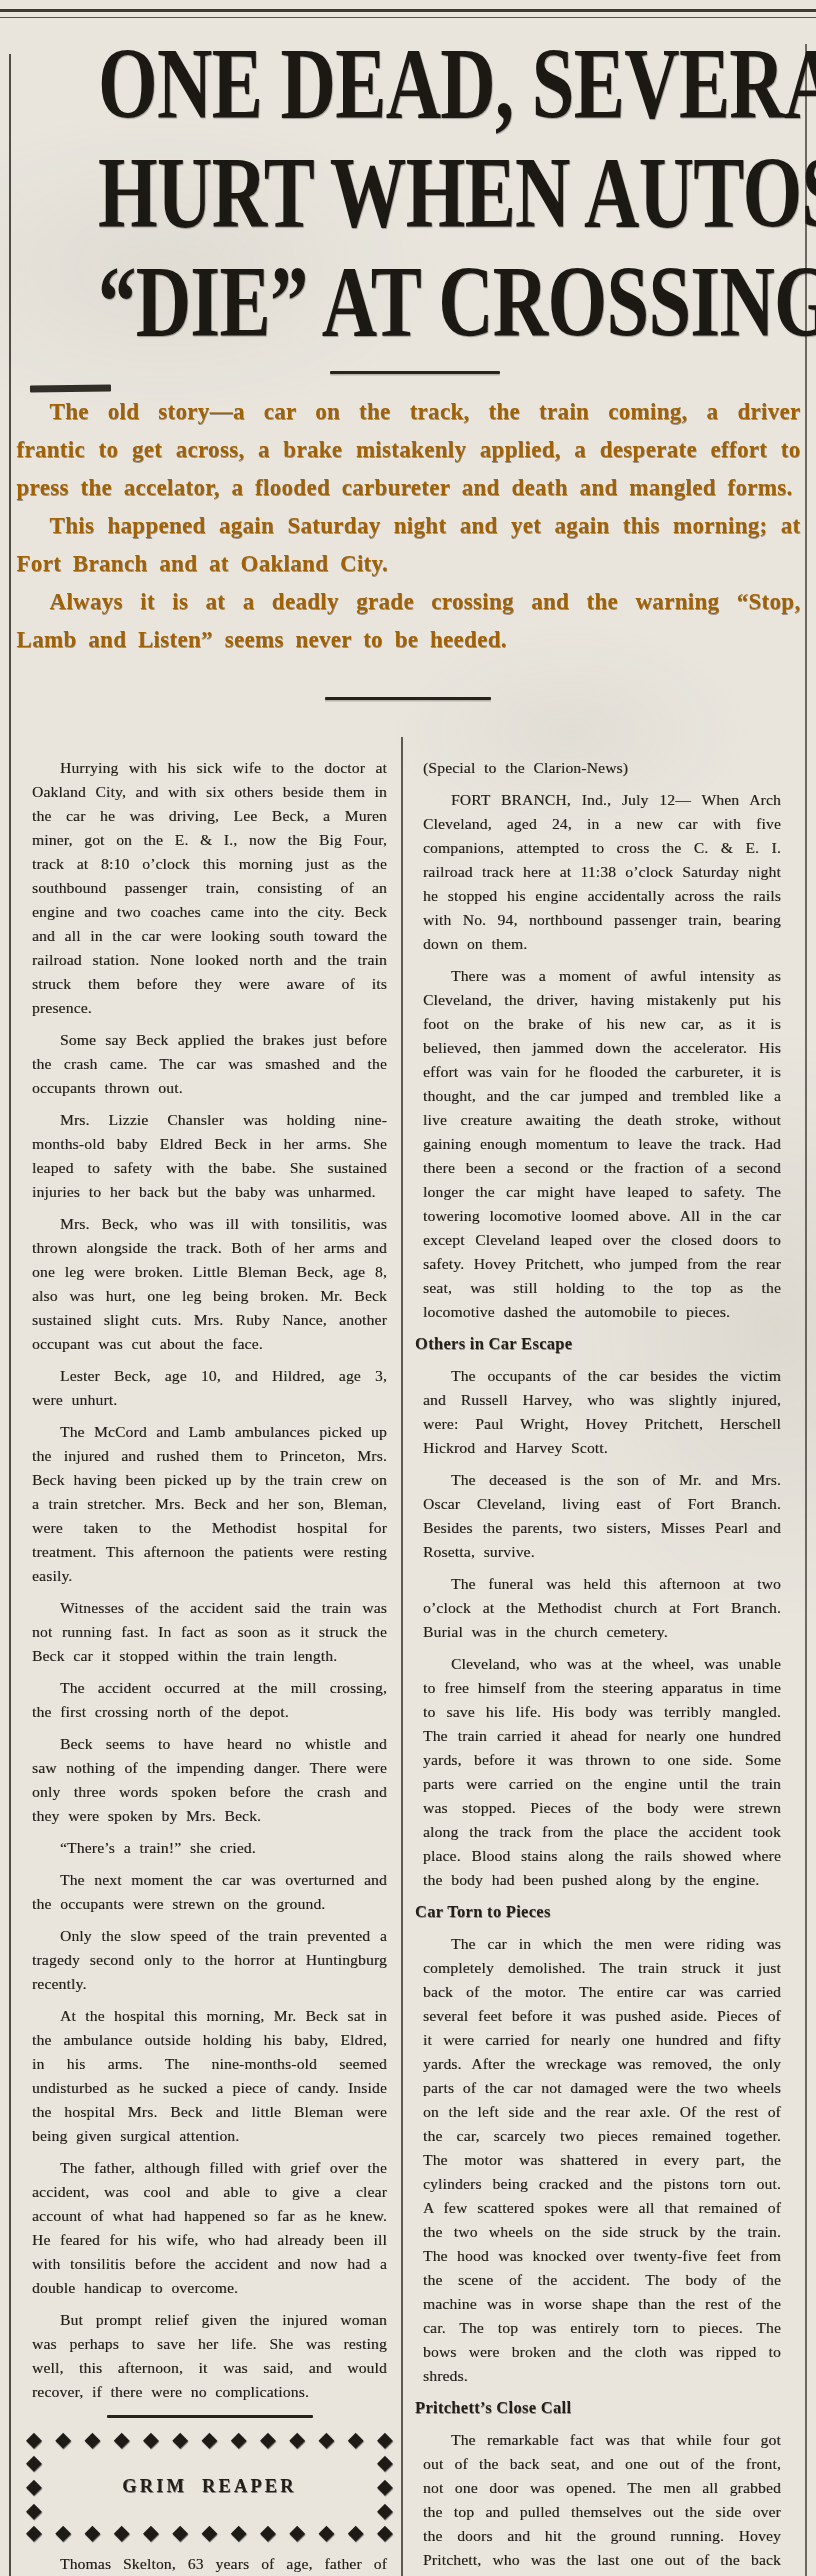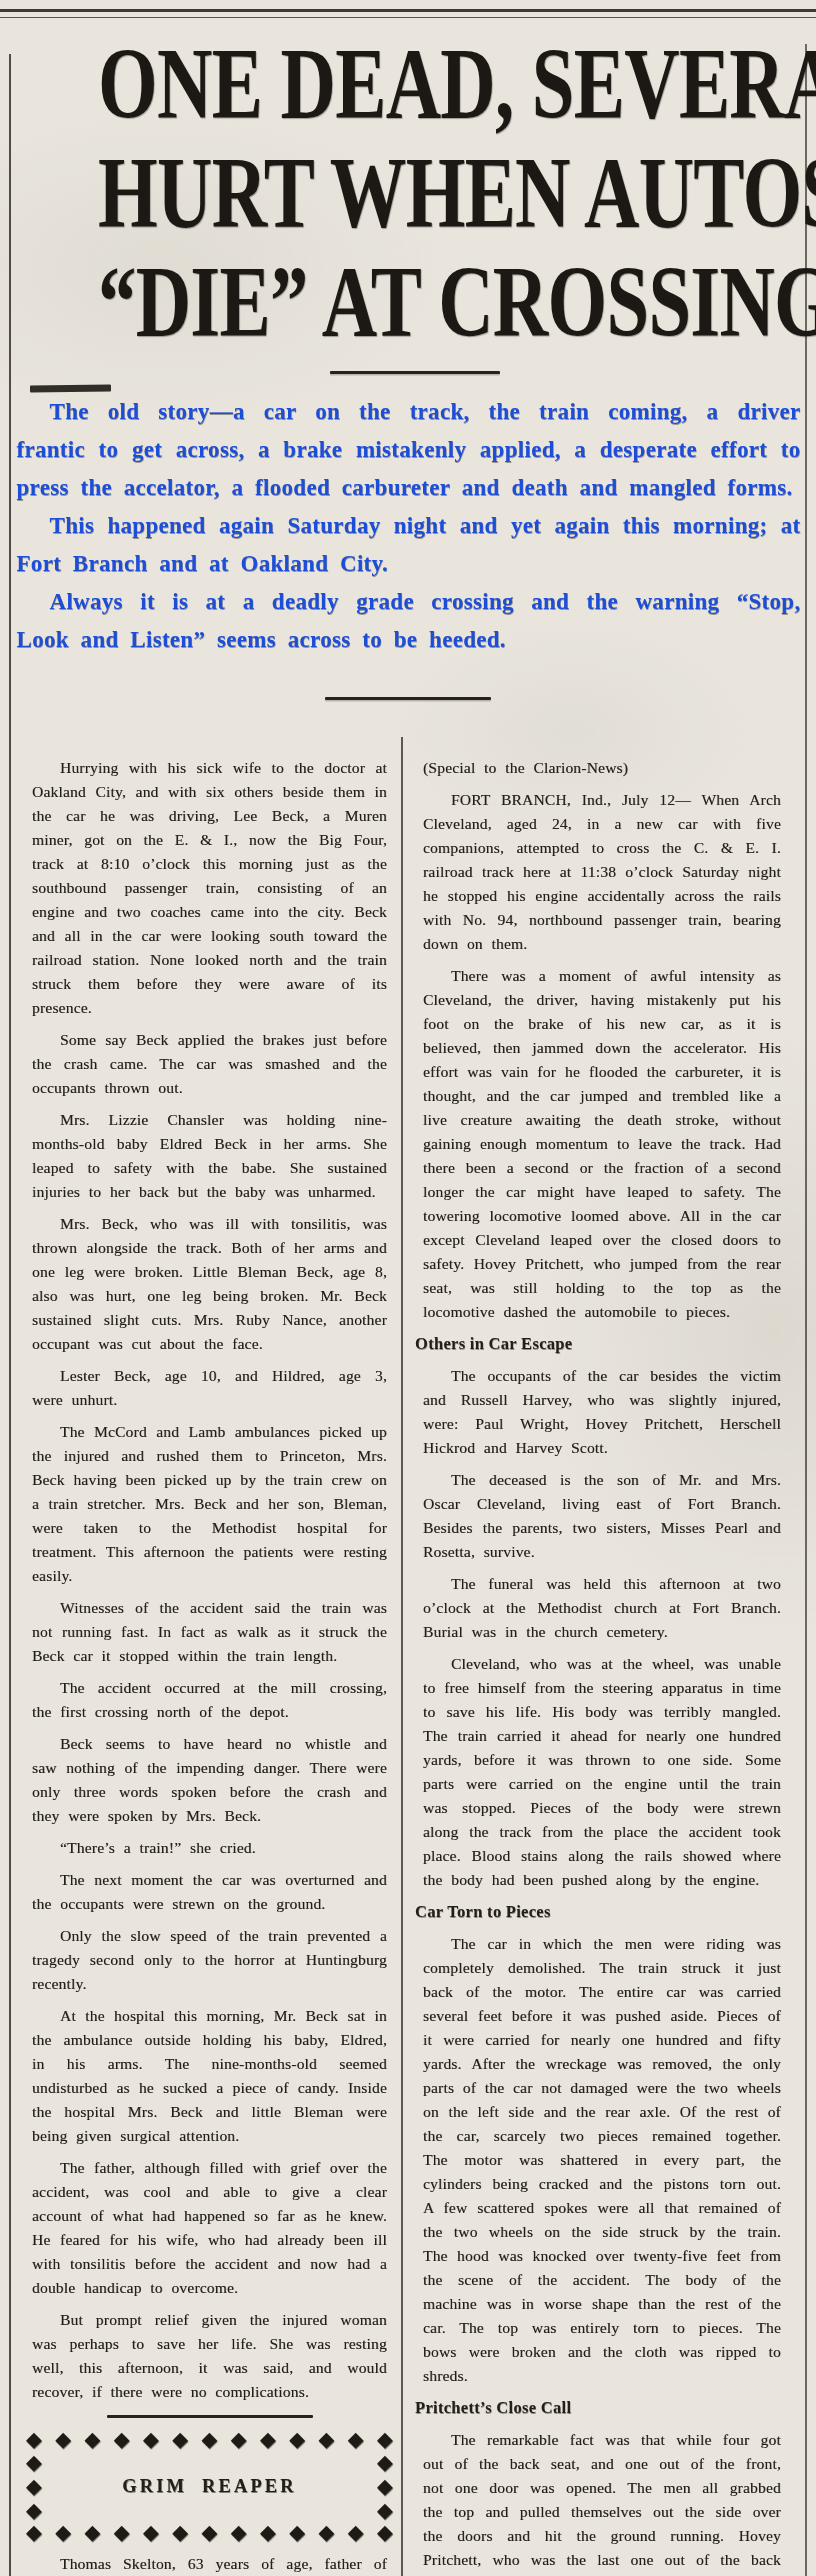--- a/index.html
+++ b/index.html
@@ -33,21 +33,21 @@
     display:block;white-space:nowrap;font-weight:700;
     font-size:101px;line-height:109px;letter-spacing:-1px;
     transform:scaleX(.76);transform-origin:50% 50%;
     color:#1c1813;text-shadow:1px 1px 1px rgba(28,24,19,.35);
   }
   
   .intro{position:absolute;top:393px;left:16.5px;width:784px;}
   .intro p{
     margin:0;font-size:23px;line-height:38px;font-weight:700;
     text-align:justify;text-indent:33px;word-spacing:5.7px;letter-spacing:0.3px;
-    color:#1d4ed8;text-shadow:0.5px 0.5px 0.5px rgba(30,25,20,.4);
+    color:#a16207;text-shadow:0.5px 0.5px 0.5px rgba(30,25,20,.4);
   }
   
   .col{position:absolute;top:748px;font-size:15.5px;line-height:24px;}
   .col-left{left:24px;width:371px;}
   .col-right{left:415px;width:374px;}
   .col p{margin:8px;text-align:justify;text-indent:28px;word-spacing:4.6px;letter-spacing:0.2px;
          text-shadow:0.4px 0.4px 0.4px rgba(32,27,21,.45);}
   .credit{text-indent:0 !important;text-align:right;word-spacing:3.1px;}
   .subhead{margin:4.1px 0 2.1px 0;font-size:16.5px;font-weight:700;text-align:left;letter-spacing:0.3px;
            text-shadow:0.5px 0.5px 0.5px rgba(30,25,20,.45);}
@@ -78,33 +78,33 @@
     <span class="headline-line">HURT WHEN AUTOS</span>
     <span class="headline-line">“DIE” AT CROSSINGS</span>
   </header>
 
   <div class="rule-centered rule-mid-1"></div>
   <div class="ink-smudge"></div>
 
   <section class="intro">
     <p>The old story—a car on the track, the train coming, a driver frantic to get across, a brake mistakenly applied, a desperate effort to press the accelator, a flooded carbureter and death and mangled forms.</p>
     <p>This happened again Saturday night and yet again this morning; at Fort Branch and at Oakland City.</p>
-    <p>Always it is at a deadly grade crossing and the warning “Stop, Look and Listen” seems across to be heeded.</p>
+    <p>Always it is at a deadly grade crossing and the warning “Stop, Lamb and Listen” seems never to be heeded.</p>
   </section>
 
   <div class="rule-centered rule-mid-2"></div>
 
   <section class="col col-left">
     <p>Hurrying with his sick wife to the doctor at Oakland City, and with six others beside them in the car he was driving, Lee Beck, a Muren miner, got on the E. &amp; I., now the Big Four, track at 8:10 o’clock this morning just as the southbound passenger train, consisting of an engine and two coaches came into the city.  Beck and all in the car were looking south toward the railroad station.  None looked north and the train struck them before they were aware of its presence.</p>
     <p>Some say Beck applied the brakes just before the crash came.  The car was smashed and the occupants thrown out.</p>
     <p>Mrs. Lizzie Chansler was holding nine-months-old baby Eldred Beck in her arms.  She leaped to safety with the babe.  She sustained injuries to her back but the baby was unharmed.</p>
     <p>Mrs. Beck, who was ill with tonsilitis, was thrown alongside the track. Both of her arms and one leg were broken.  Little Bleman Beck, age 8, also was hurt, one leg being broken. Mr. Beck sustained slight cuts.  Mrs. Ruby Nance, another occupant was cut about the face.</p>
     <p>Lester Beck, age 10, and Hildred, age 3, were unhurt.</p>
     <p>The McCord and Lamb ambulances picked up the injured and rushed them to Princeton, Mrs. Beck having been picked up by the train crew on a train stretcher.  Mrs. Beck and her son, Bleman, were taken to the Methodist hospital for treatment.  This afternoon the patients were resting easily.</p>
-    <p>Witnesses of the accident said the train was not running fast.  In fact as walk as it struck the Beck car it stopped within the train length.</p>
+    <p>Witnesses of the accident said the train was not running fast.  In fact as soon as it struck the Beck car it stopped within the train length.</p>
     <p>The accident occurred at the mill crossing, the first crossing north of the depot.</p>
     <p>Beck seems to have heard no whistle and saw nothing of the impending danger.  There were only three words spoken before the crash and they were spoken by Mrs. Beck.</p>
     <p>“There’s a train!” she cried.</p>
     <p>The next moment the car was overturned and the occupants were strewn on the ground.</p>
     <p>Only the slow speed of the train prevented a tragedy second only to the horror at Huntingburg recently.</p>
     <p>At the hospital this morning, Mr. Beck sat in the ambulance outside holding his baby, Eldred, in his arms.  The nine-months-old seemed undisturbed as he sucked a piece of candy.  Inside the hospital Mrs. Beck and little Bleman were being given surgical attention.</p>
     <p>The father, although filled with grief over the accident, was cool and able to give a clear account of what had happened so far as he knew.  He feared for his wife, who had already been ill with tonsilitis before the accident and now had a double handicap to overcome.</p>
     <p>But prompt relief given the injured woman was perhaps to save her life. She was resting well, this afternoon, it was said, and would recover, if there were no complications.</p>
 
     <div class="hrule hrule-wide"></div>

